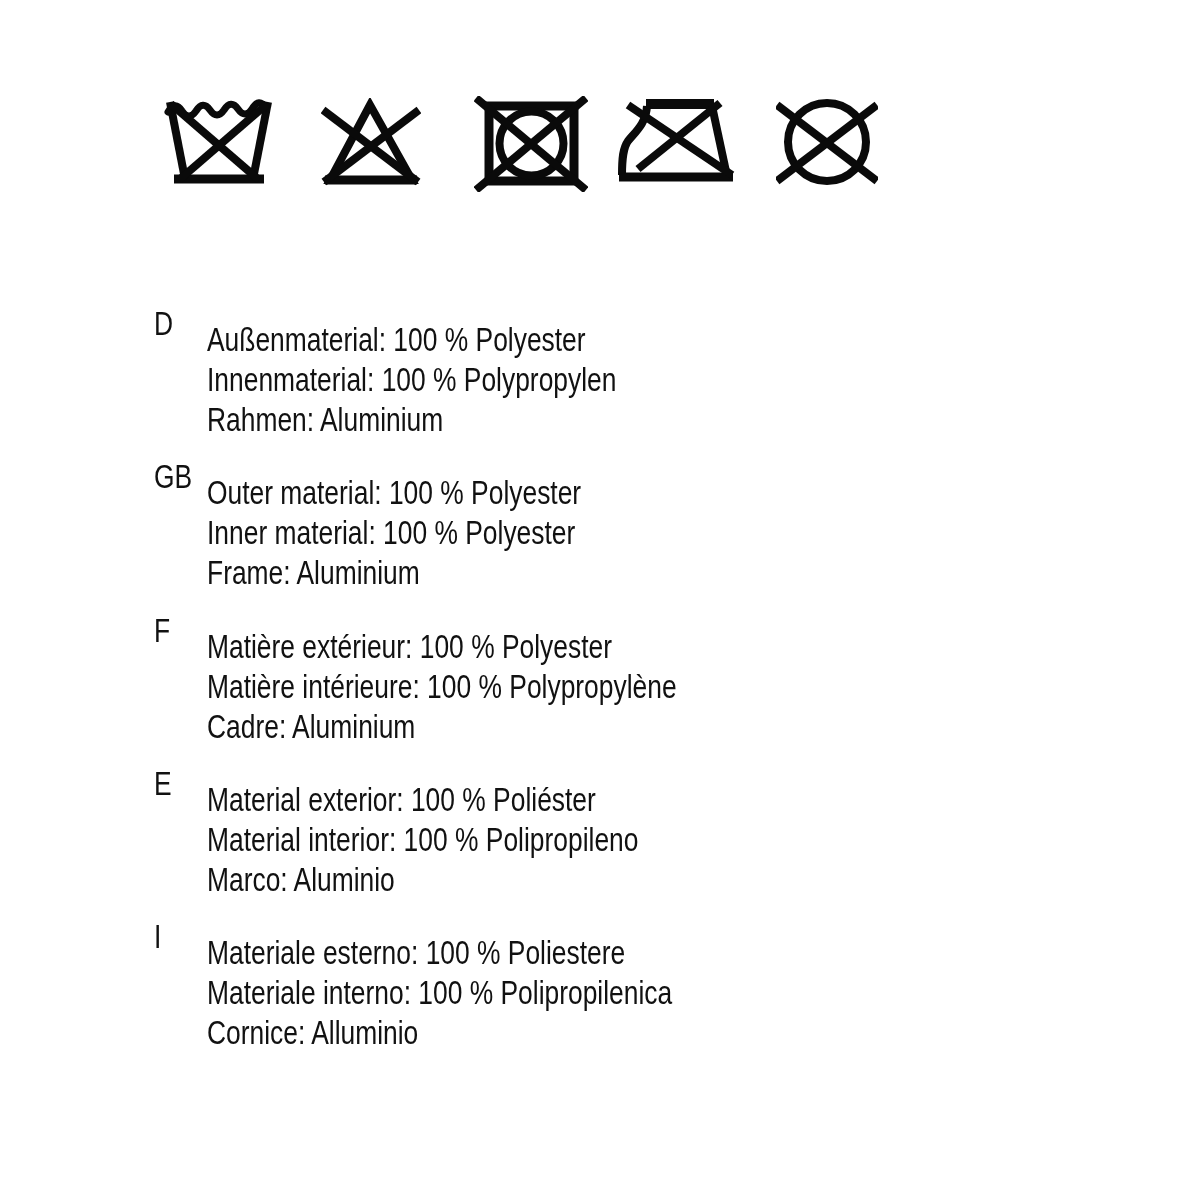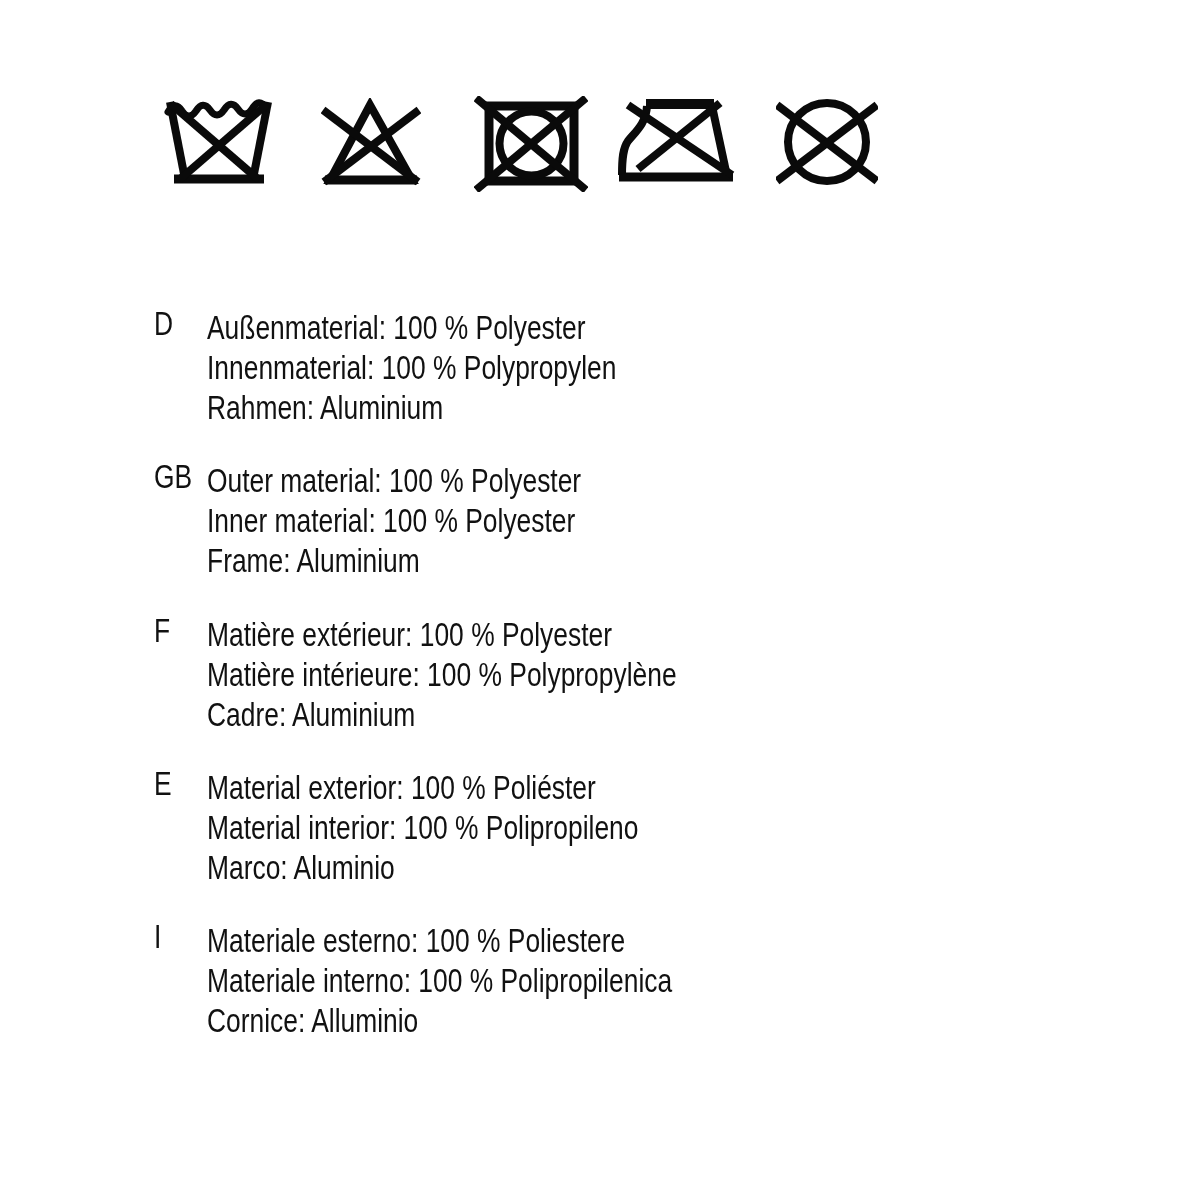--- a/index.html
+++ b/index.html
@@ -35,21 +35,21 @@
     top: 0;
     font-size: 33px;
     line-height: 40px;
     white-space: nowrap;
     transform: scaleX(0.8);
     transform-origin: 0 0;
   }
   .lines {
     position: absolute;
     left: 207px;
-    top: 4px;
+    top: 16px;
   }
   .line {
     font-size: 33px;
     line-height: 40px;
     white-space: nowrap;
     transform: scaleX(0.8);
     transform-origin: 0 0;
   }
 </style>
 </head>

